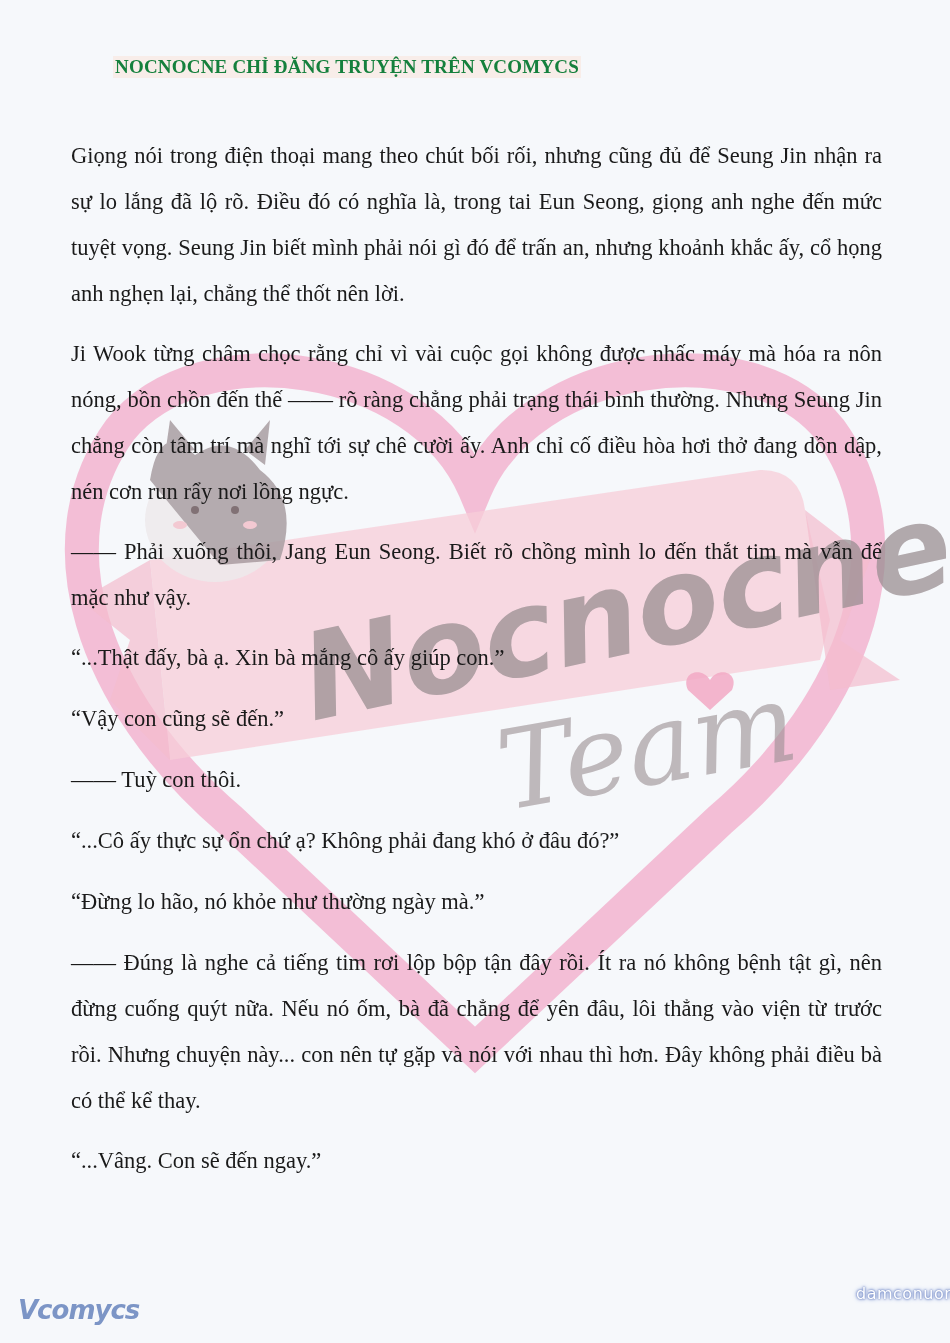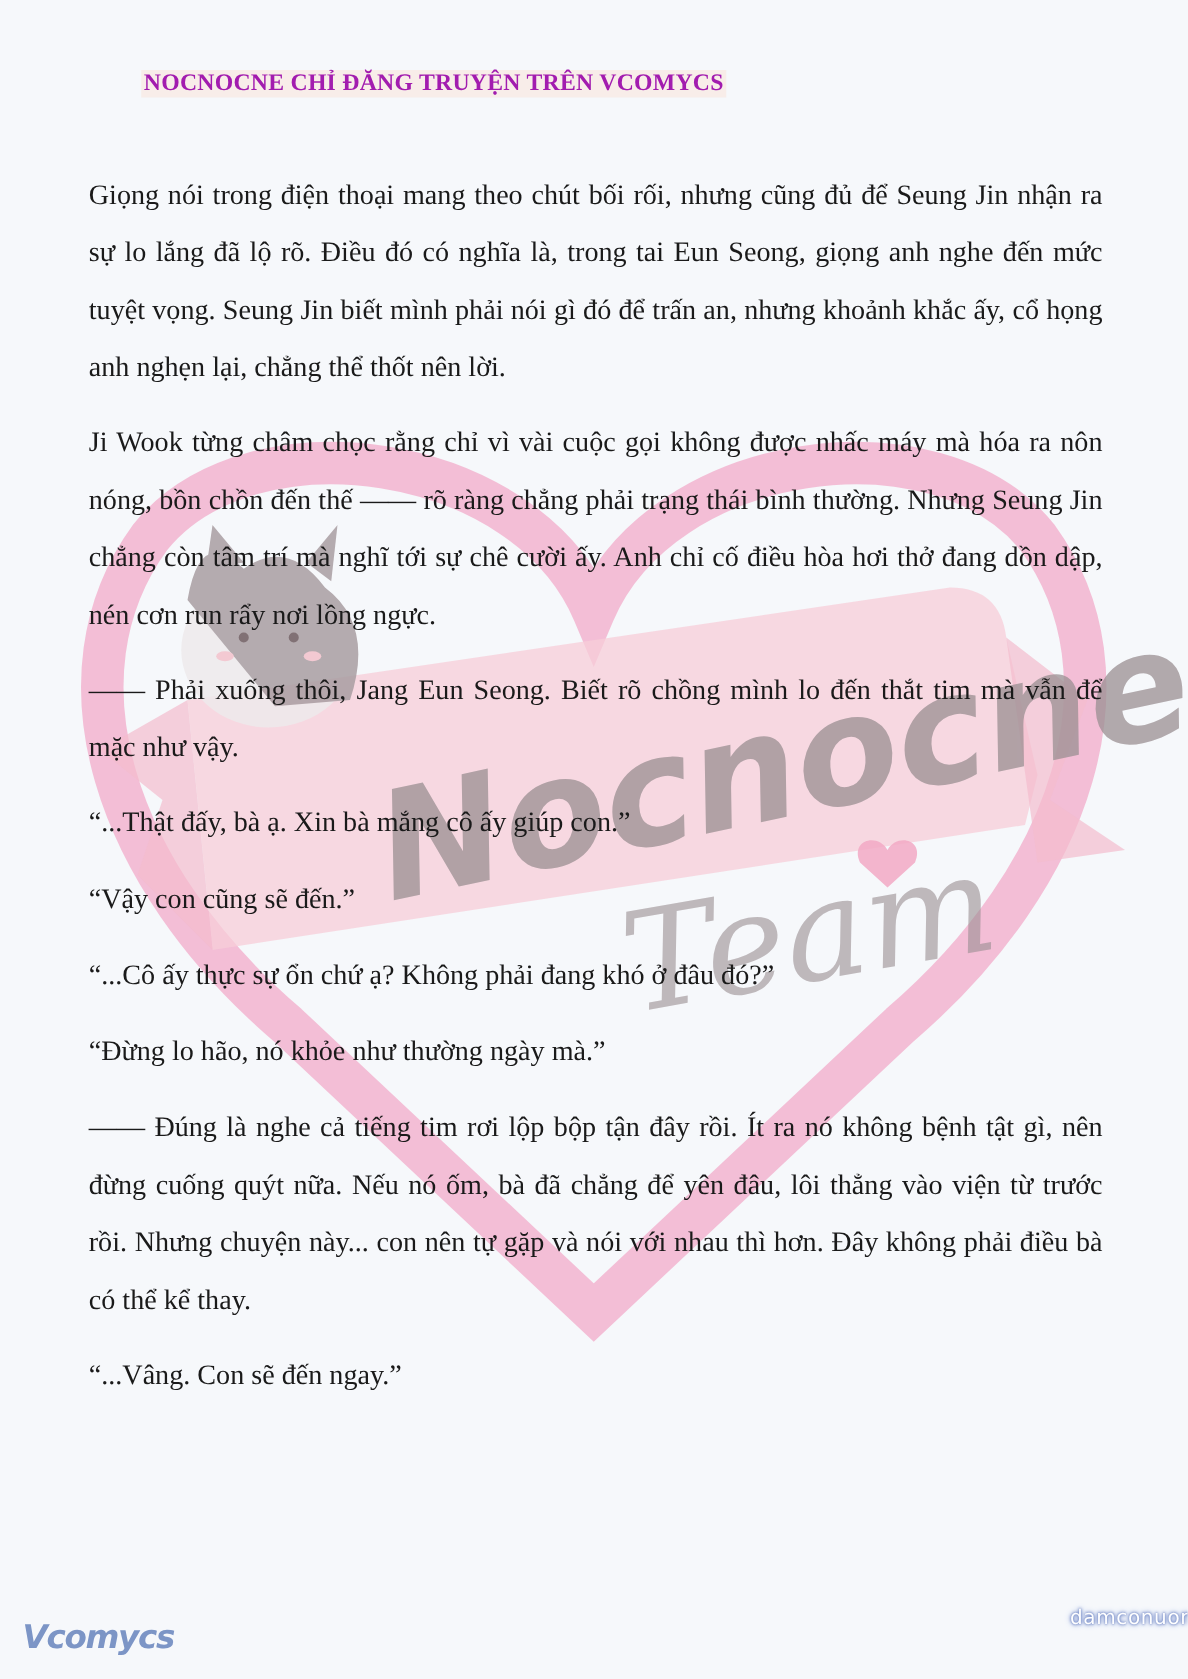--- a/index.html
+++ b/index.html
@@ -10,21 +10,21 @@
     font-family: "Liberation Serif", "DejaVu Serif", serif;
     color: #1a1a1a;
   }
   .watermark {
     position: absolute; left: 0; top: 0; width: 950px; height: 1343px;
     pointer-events: none; z-index: 0;
   }
   .banner {
     position: absolute; left: 113px; top: 56px;
     font-family: "Liberation Serif", "DejaVu Serif", serif;
-    font-weight: bold; font-size: 19px; color: #a21caf;
+    font-weight: bold; font-size: 19px; color: #15803d;
     letter-spacing: 0.2px;
     background: rgba(250,225,215,0.5);
     padding: 0 2px;
     z-index: 2;
   }
   .content {
     position: absolute; left: 71px; top: 133px; width: 811px;
     z-index: 2;
   }
   .para {
@@ -75,20 +75,21 @@
 </svg>
 
 <div class="banner">NOCNOCNE CHỈ ĐĂNG TRUYỆN TRÊN VCOMYCS</div>
 
 <div class="content">
   <p class="para">Giọng nói trong điện thoại mang theo chút bối rối, nhưng cũng đủ để Seung Jin nhận ra sự lo lắng đã lộ rõ. Điều đó có nghĩa là, trong tai Eun Seong, giọng anh nghe đến mức tuyệt vọng. Seung Jin biết mình phải nói gì đó để trấn an, nhưng khoảnh khắc ấy, cổ họng anh nghẹn lại, chẳng thể thốt nên lời.</p>
   <p class="para">Ji Wook từng châm chọc rằng chỉ vì vài cuộc gọi không được nhấc máy mà hóa ra nôn nóng, bồn chồn đến thế —— rõ ràng chẳng phải trạng thái bình thường. Nhưng Seung Jin chẳng còn tâm trí mà nghĩ tới sự chê cười ấy. Anh chỉ cố điều hòa hơi thở đang dồn dập, nén cơn run rẩy nơi lồng ngực.</p>
   <p class="para">—— Phải xuống thôi, Jang Eun Seong. Biết rõ chồng mình lo đến thắt tim mà vẫn để mặc như vậy.</p>
   <p class="para short">“...Thật đấy, bà ạ. Xin bà mắng cô ấy giúp con.”</p>
   <p class="para short">“Vậy con cũng sẽ đến.”</p>
+  <p class="para short">—— Tuỳ con thôi.</p>
   <p class="para short">“...Cô ấy thực sự ổn chứ ạ? Không phải đang khó ở đâu đó?”</p>
   <p class="para short">“Đừng lo hão, nó khỏe như thường ngày mà.”</p>
   <p class="para">—— Đúng là nghe cả tiếng tim rơi lộp bộp tận đây rồi. Ít ra nó không bệnh tật gì, nên đừng cuống quýt nữa. Nếu nó ốm, bà đã chẳng để yên đâu, lôi thẳng vào viện từ trước rồi. Nhưng chuyện này... con nên tự gặp và nói với nhau thì hơn. Đây không phải điều bà có thể kể thay.</p>
   <p class="para">“...Vâng. Con sẽ đến ngay.”</p>
 </div>
 
 <div class="logo-left">Vcomycs</div>
 <div class="logo-right">damconuong</div>
 
 </body></html>

